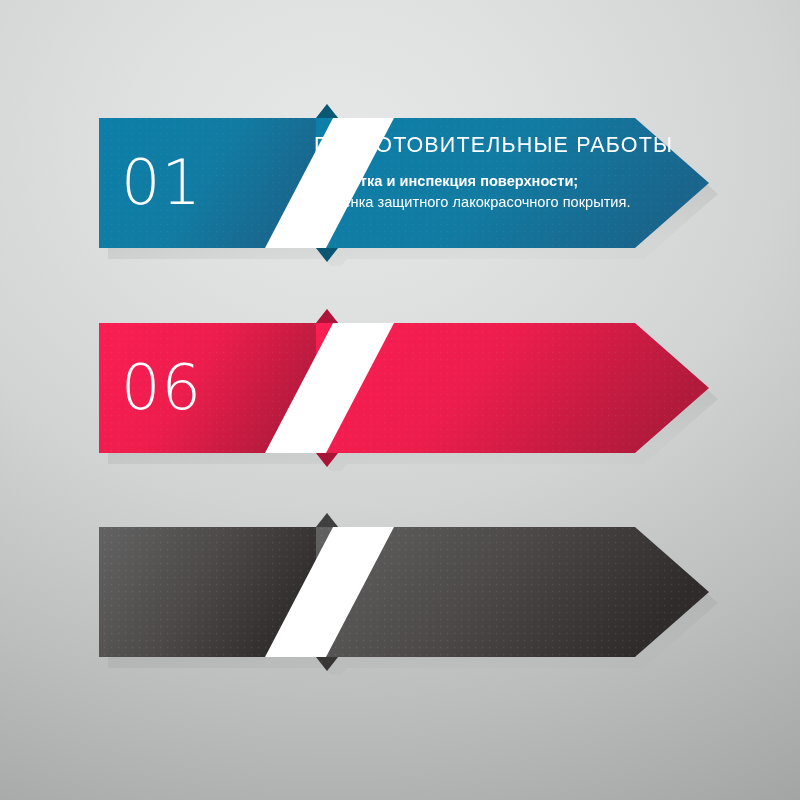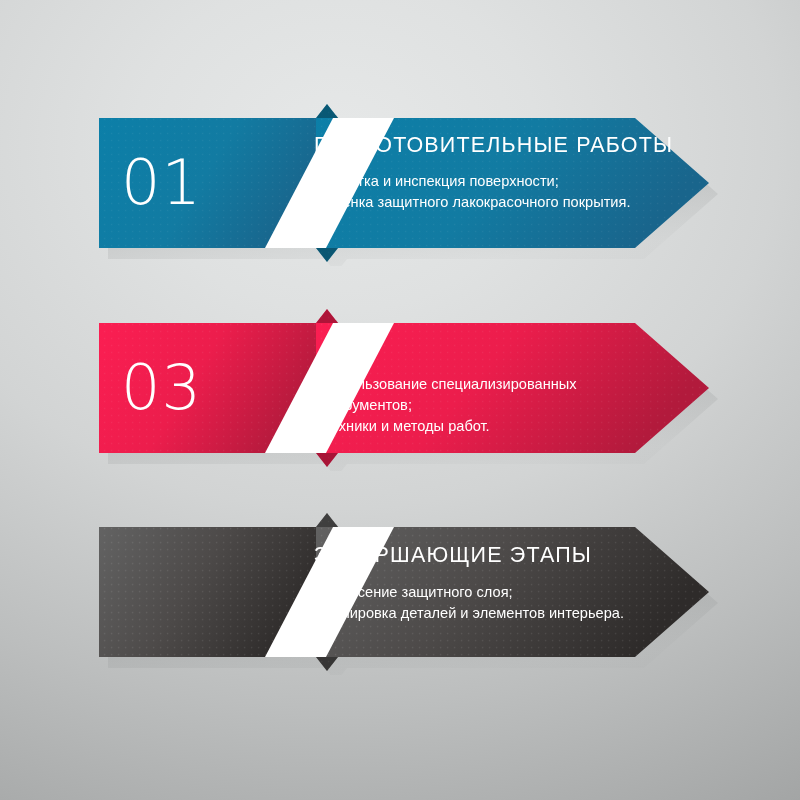--- a/index.html
+++ b/index.html
@@ -67,21 +67,21 @@
   .bullets {
     position: absolute;
     left: 0;
     top: 53px;
     width: 330px;
     font-size: 14.6px;
     line-height: 21px;
     color: #ffffff;
     font-weight: 400;
   }
-  .bullets .line { white-space: nowrap; }
+  .bullets .line { white-space: nowrap; font-weight: bold; }
   .bullets .wrapline { white-space: normal; }
 
   
   .number {
     position: absolute;
     left: 22px;
     top: 50%;
     transform: translateY(-50%);
     font-size: 62px;
     line-height: 1;
@@ -178,26 +178,22 @@
         <path d="M10,14 L10,144 L238,144 L238,14 Z" fill="url(#g2)"></path>
         <path d="M227,14 L238,0 L249,14 L546,14 L620,79 L546,144 L249,144 L238,158 L227,144 Z" fill="url(#g2)"></path>
         <path d="M10,14 L10,144 L227,144 L238,158 L249,144 L546,144 L620,79 L546,14 L249,14 L238,0 L227,14 Z" fill="url(#dots2)"></path>
         <path d="M227,14 L238,0 L238,14 Z" fill="#000000" fill-opacity="0.30"></path>
         <path d="M238,0 L249,14 L238,14 Z" fill="#000000" fill-opacity="0.30"></path>
         <path d="M227,144 L238,144 L238,158 Z" fill="#000000" fill-opacity="0.30"></path>
         <path d="M238,144 L249,144 L238,158 Z" fill="#000000" fill-opacity="0.30"></path>
         <path d="M176,144 L244,14 L305,14 L237,144 Z" fill="#ffffff"></path>
       </svg>
     </div>
-    <div class="number">03</div>
+    <div class="number">06</div>
     <div class="content">
-      <div class="bullets">
-        <div class="wrapline">- Использование специализированных инструментов;</div>
-        <div class="line">- Техники и методы работ.</div>
-      </div>
     </div>
   </div>
 
   <div class="banner" id="banner-3">
     <div class="svgwrap">
       <svg width="638" height="162" viewBox="0 0 638 162" xmlns="http://www.w3.org/2000/svg">
         <defs>
           <linearGradient id="g3" x1="0" y1="0" x2="1" y2="0.35">
             <stop offset="0" stop-color="#636363"></stop>
             <stop offset="0.5" stop-color="#4d4a49"></stop>
@@ -217,22 +213,15 @@
         <path d="M10,14 L10,144 L238,144 L238,14 Z" fill="url(#g3)"></path>
         <path d="M227,14 L238,0 L249,14 L546,14 L620,79 L546,144 L249,144 L238,158 L227,144 Z" fill="url(#g3)"></path>
         <path d="M10,14 L10,144 L227,144 L238,158 L249,144 L546,144 L620,79 L546,14 L249,14 L238,0 L227,14 Z" fill="url(#dots3)"></path>
         <path d="M227,14 L238,0 L238,14 Z" fill="#000000" fill-opacity="0.35"></path>
         <path d="M238,0 L249,14 L238,14 Z" fill="#000000" fill-opacity="0.35"></path>
         <path d="M227,144 L238,144 L238,158 Z" fill="#000000" fill-opacity="0.35"></path>
         <path d="M238,144 L249,144 L238,158 Z" fill="#000000" fill-opacity="0.35"></path>
         <path d="M176,144 L244,14 L305,14 L237,144 Z" fill="#ffffff"></path>
       </svg>
     </div>
-    <div class="content">
-      <div class="heading">ЗАВЕРШАЮЩИЕ ЭТАПЫ</div>
-      <div class="bullets">
-        <div class="line">- Нанесение защитного слоя;</div>
-        <div class="wrapline">- Полировка деталей и элементов интерьера.</div>
-      </div>
-    </div>
   </div>
 
 </div>
 
 </body></html>

